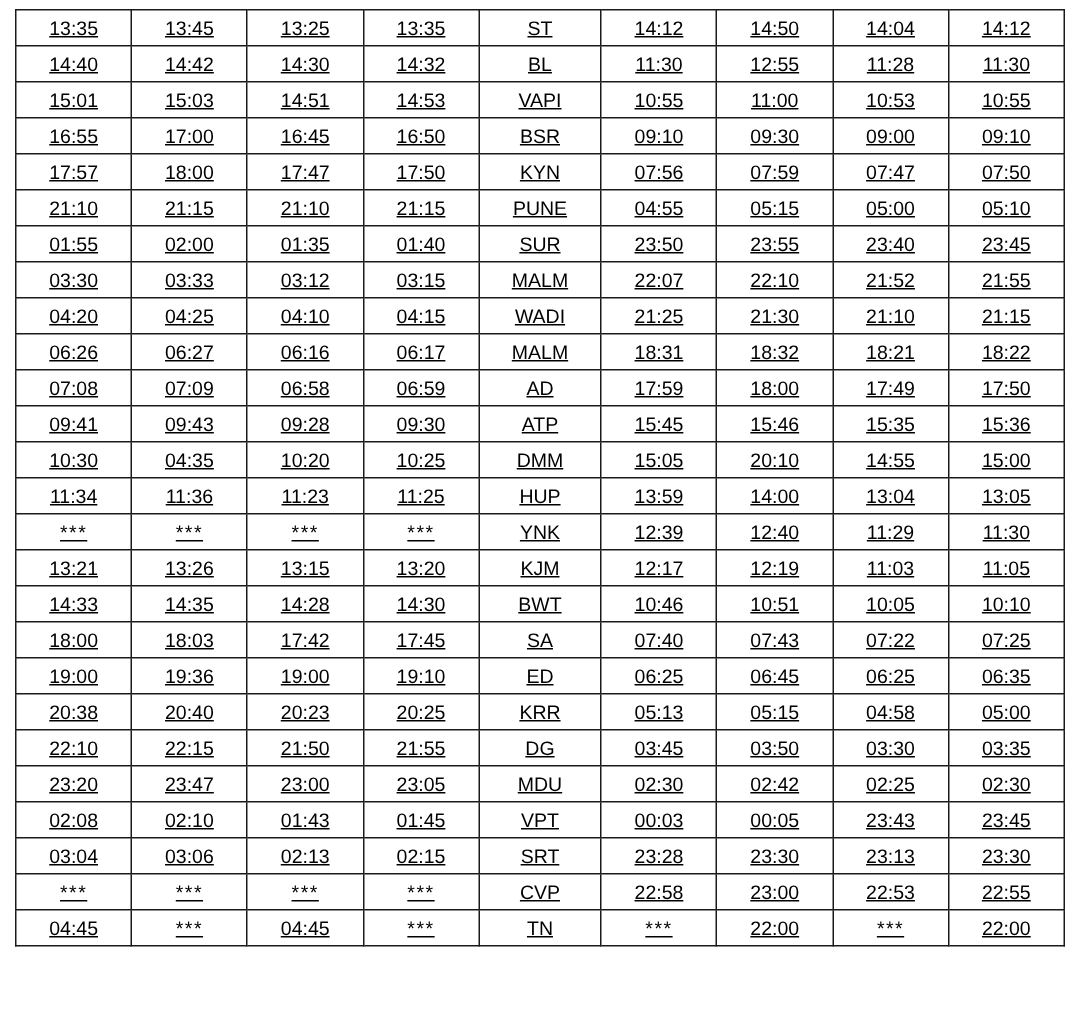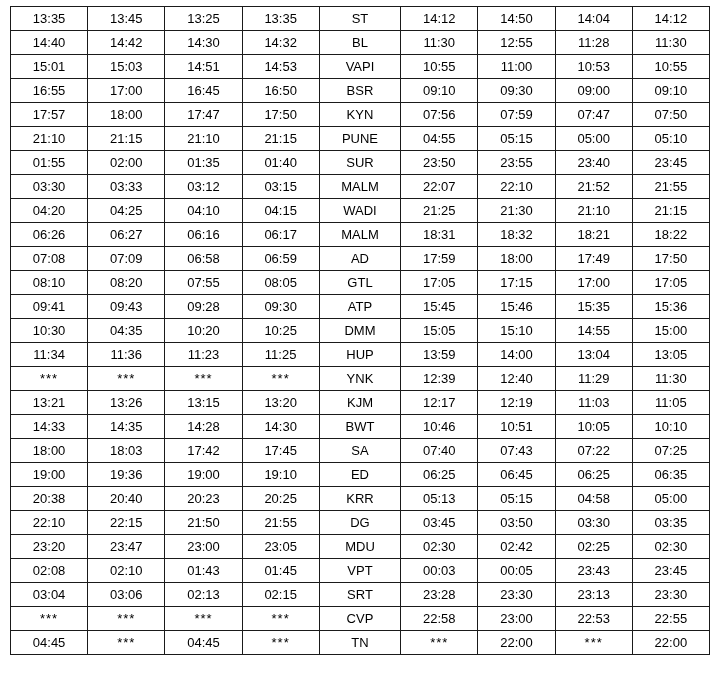--- a/index.html
+++ b/index.html
@@ -11,20 +11,21 @@
     width: 720px;
     height: 676px;
     font-family: "Liberation Sans", sans-serif;
     color: #000000;
   }
   .sheet {
     width: 640px;
     height: 676px;
     box-sizing: border-box;
     padding: 6px 10px 6px 10px;
+    text-decoration: underline;
   }
   table.timetable {
     border-collapse: collapse;
     width: 700px;
     table-layout: fixed;
   }
   table.timetable td {
     border: 1px solid #1a1a1a;
     height: 23px;
     text-align: center;
@@ -177,49 +178,38 @@
         <td>07:09</td>
         <td>06:58</td>
         <td>06:59</td>
         <td class="station">AD</td>
         <td>17:59</td>
         <td>18:00</td>
         <td>17:49</td>
         <td>17:50</td>
       </tr>
       <tr>
-        <td>08:10</td>
-        <td>08:20</td>
-        <td>07:55</td>
-        <td>08:05</td>
-        <td class="station">GTL</td>
-        <td>17:05</td>
-        <td>17:15</td>
-        <td>17:00</td>
-        <td>17:05</td>
-      </tr>
-      <tr>
         <td>09:41</td>
         <td>09:43</td>
         <td>09:28</td>
         <td>09:30</td>
         <td class="station">ATP</td>
         <td>15:45</td>
         <td>15:46</td>
         <td>15:35</td>
         <td>15:36</td>
       </tr>
       <tr>
         <td>10:30</td>
         <td>04:35</td>
         <td>10:20</td>
         <td>10:25</td>
         <td class="station">DMM</td>
         <td>15:05</td>
-        <td>15:10</td>
+        <td>20:10</td>
         <td>14:55</td>
         <td>15:00</td>
       </tr>
       <tr>
         <td>11:34</td>
         <td>11:36</td>
         <td>11:23</td>
         <td>11:25</td>
         <td class="station">HUP</td>
         <td>13:59</td>

